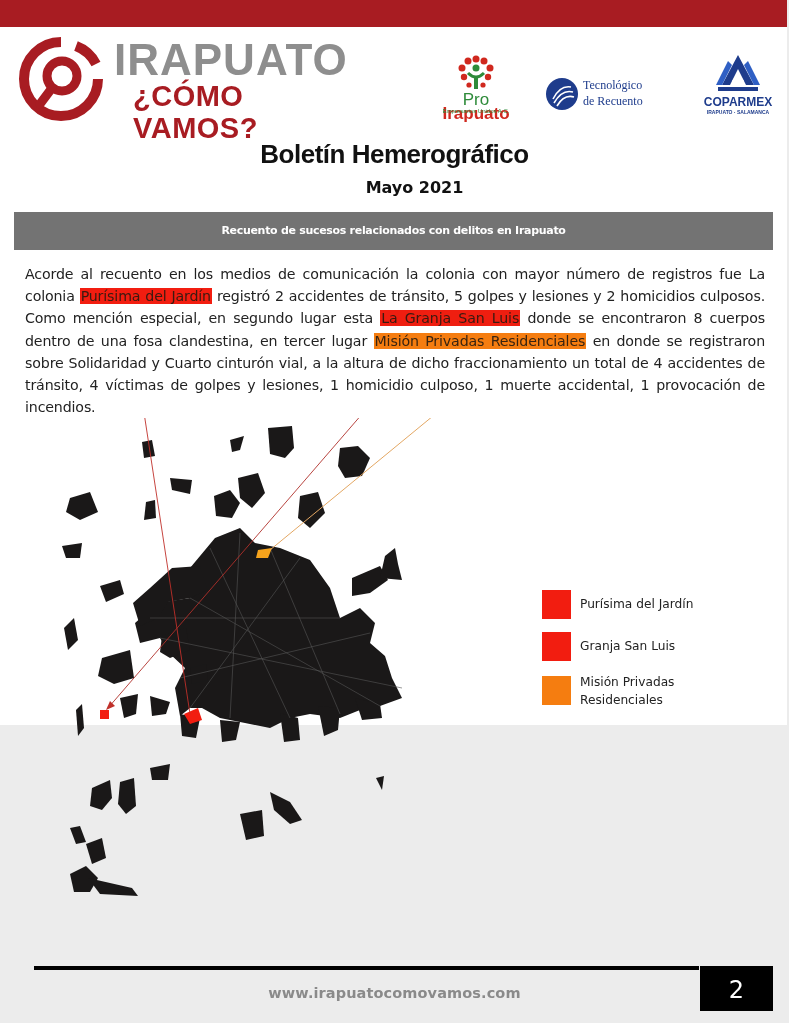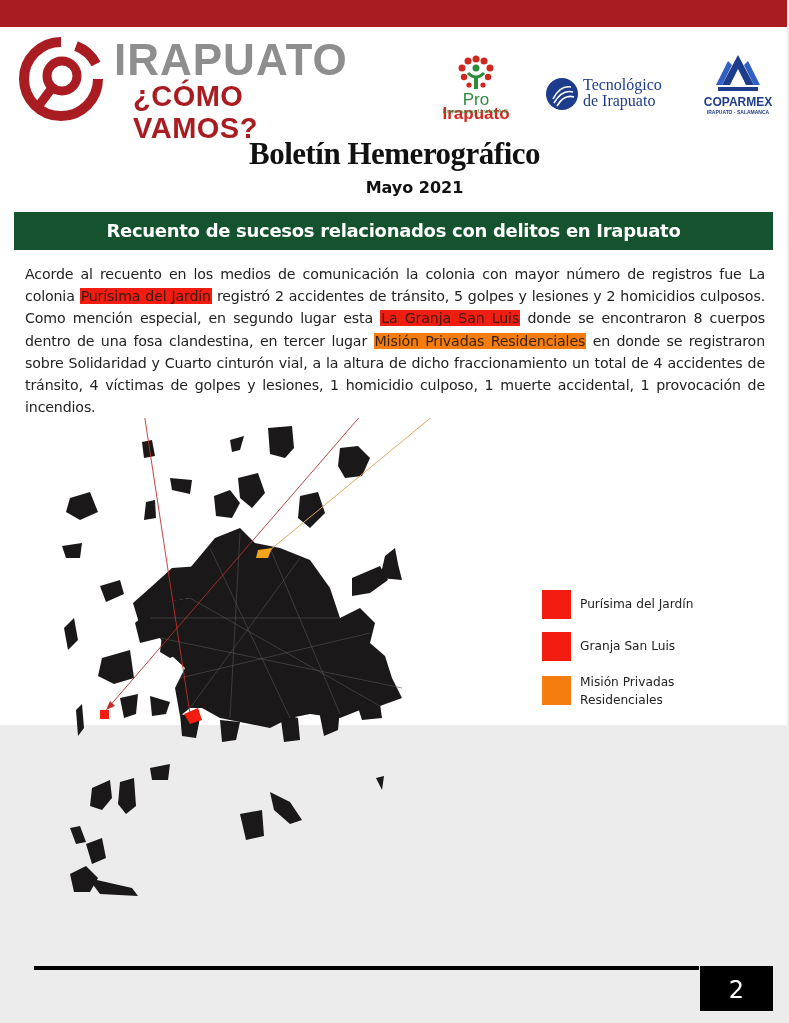--- a/index.html
+++ b/index.html
@@ -10,27 +10,27 @@
   .logo-ring { position:absolute; left:0; top:2px; width:86px; height:86px; }
   .brand-1 { position:absolute; left:96px; top:2px; font-family:"Liberation Sans", sans-serif; font-weight:bold; font-size:44px; color:#8e8e8e; letter-spacing:1px; line-height:48px; }
   .brand-2 { position:absolute; left:96px; top:46px; font-family:"Liberation Sans", sans-serif; font-weight:bold; font-size:29px; color:#a81c22; line-height:32px; letter-spacing:0.5px;margin-left:19px; }
   .brand-3 { position:absolute; left:103px; top:79px; font-size:11.5px; color:#444; letter-spacing:2.6px; line-height:12px; }
   .partner { position:absolute; }
   .pro { left:438px; top:55px; width:76px; height:64px; text-align:center; }
   .pro-name { position:absolute; left:0; top:38px; width:76px; font-size:17px; color:#2e8b3a; line-height:14px; }
   .pro-name b { color:#d0281e; font-weight:bold; }
   .pro-sub { position:absolute; left:0; top:53px; width:76px; font-size:6px; color:#2e8b3a; line-height:7px; }
   .tec { left:545px; top:76px; width:130px; height:38px; }
-  .tec-text { position:absolute; left:38px; top:1px; font-family:"Liberation Serif", serif; font-size:16px; line-height:16px; color:#1e3c8c; }
+  .tec-text { position:absolute; left:38px; top:1px; font-family:"Liberation Serif", serif; font-size:12px; line-height:16px; color:#1e3c8c; }
   .cop { left:700px; top:53px; width:76px; height:64px; }
   .cop-name { position:absolute; left:0; top:43px; width:76px; text-align:center; font-weight:bold; font-size:12px; color:#1e3c8c; line-height:12px; }
   .cop-sub { position:absolute; left:0; top:56px; width:76px; text-align:center; font-weight:bold; font-size:5px; color:#1e3c8c; line-height:6px; }
-  .title { position:absolute; left:0; top:136px; width:789px; text-align:center; font-family:Liberation Serif, serif; font-weight:bold; font-size:31px; line-height:36px; color:#111; letter-spacing:-0.5px; }
+  .title { position:absolute; left:0; top:136px; width:789px; text-align:center; font-family:Liberation Sans, sans-serif; font-weight:bold; font-size:26px; line-height:36px; color:#111; letter-spacing:-0.5px; }
   .subtitle { position:absolute; left:0; top:178px; width:829px; text-align:center; font-family:"DejaVu Sans", sans-serif; font-weight:bold; font-size:16px; line-height:20px; color:#111; }
-  .section-bar { position:absolute; left:14px; top:212px; width:759px; height:38px; background:#14532d; color:#fff; text-align:center; font-family:"DejaVu Sans", sans-serif; font-weight:bold; font-size:18px; line-height:37px; letter-spacing:-0.3px; }
+  .section-bar { position:absolute; left:14px; top:212px; width:759px; height:38px; background:#737373; color:#fff; text-align:center; font-family:"DejaVu Sans", sans-serif; font-weight:bold; font-size:11px; line-height:37px; letter-spacing:-0.3px; }
   .body-text { position:absolute; left:25px; top:263px; width:740px; font-family:"DejaVu Sans", sans-serif; font-size:14.2px; line-height:22.2px; color:#222; text-align:justify; letter-spacing:-0.15px; }
   .hl-red { background:#f21d10; color:#3a1a10; padding:0 1px; }
   .hl-red2 { background:#ef1e10; color:#3a1a10; padding:0 1px; }
   .hl-orange { background:#f57d10; color:#3a2410; padding:0 1px; }
   .map { position:absolute; left:40px; top:418px; width:700px; height:500px; }
   .legend { position:absolute; left:540px; top:590px; width:200px; }
   .legend-item { position:absolute; left:0; width:200px; }
   .legend-swatch { position:absolute; left:2px; top:0; width:29px; height:29px; }
   .legend-label { position:absolute; left:40px; top:5px; font-family:"DejaVu Sans", sans-serif; font-size:12.2px; line-height:18px; color:#222; width:140px; }
   .footer-line { position:absolute; left:34px; top:966px; width:665px; height:4px; background:#000; }
@@ -73,21 +73,21 @@
     <div class="pro-sub">Empresarios Unidos A.C.</div>
   </div>
 
   <div class="partner tec">
     <svg width="34" height="34" viewBox="0 0 34 34" style="position:absolute;left:0;top:1px">
       <circle cx="17" cy="17" r="16" fill="#1e3c8c"></circle>
       <path d="M8 22 Q15 8 26 10 M9 26 Q17 12 28 15 M12 29 Q19 17 29 20" stroke="#fff" stroke-width="1.6" fill="none"></path>
     </svg>
     <div class="tec-text">
       <div>Tecnológico</div>
-      <div>de Irapuato</div>
+      <div>de Recuento</div>
     </div>
   </div>
 
   <div class="partner cop">
     <svg width="76" height="42" viewBox="0 0 76 42" style="position:absolute;left:0;top:0">
       <path d="M38 2 L22 32 L30 32 L38 16 L46 32 L54 32 Z" fill="#1e3c8c"></path>
       <path d="M28 8 L16 32 L22 32 L32 12 Z M48 8 L60 32 L54 32 L44 12 Z" fill="#2f5fc4"></path>
       <rect x="18" y="34" width="40" height="4" fill="#1e3c8c"></rect>
       <path d="M32 28 L38 20 L44 28 Z" fill="#fff"></path>
     </svg>
@@ -163,14 +163,15 @@
       <div class="legend-swatch" style="background:#f21d10"></div>
       <div class="legend-label">Granja San Luis</div>
     </div>
     <div class="legend-item" style="top:86px">
       <div class="legend-swatch" style="background:#f57d10"></div>
       <div class="legend-label" style="top:-3px">Misión Privadas Residenciales</div>
     </div>
   </div>
 
   <div class="footer-line"></div>
+  <div class="footer-url">www.irapuatocomovamos.com</div>
   <div class="page-box">2</div>
 </div>
 
 </body></html>

